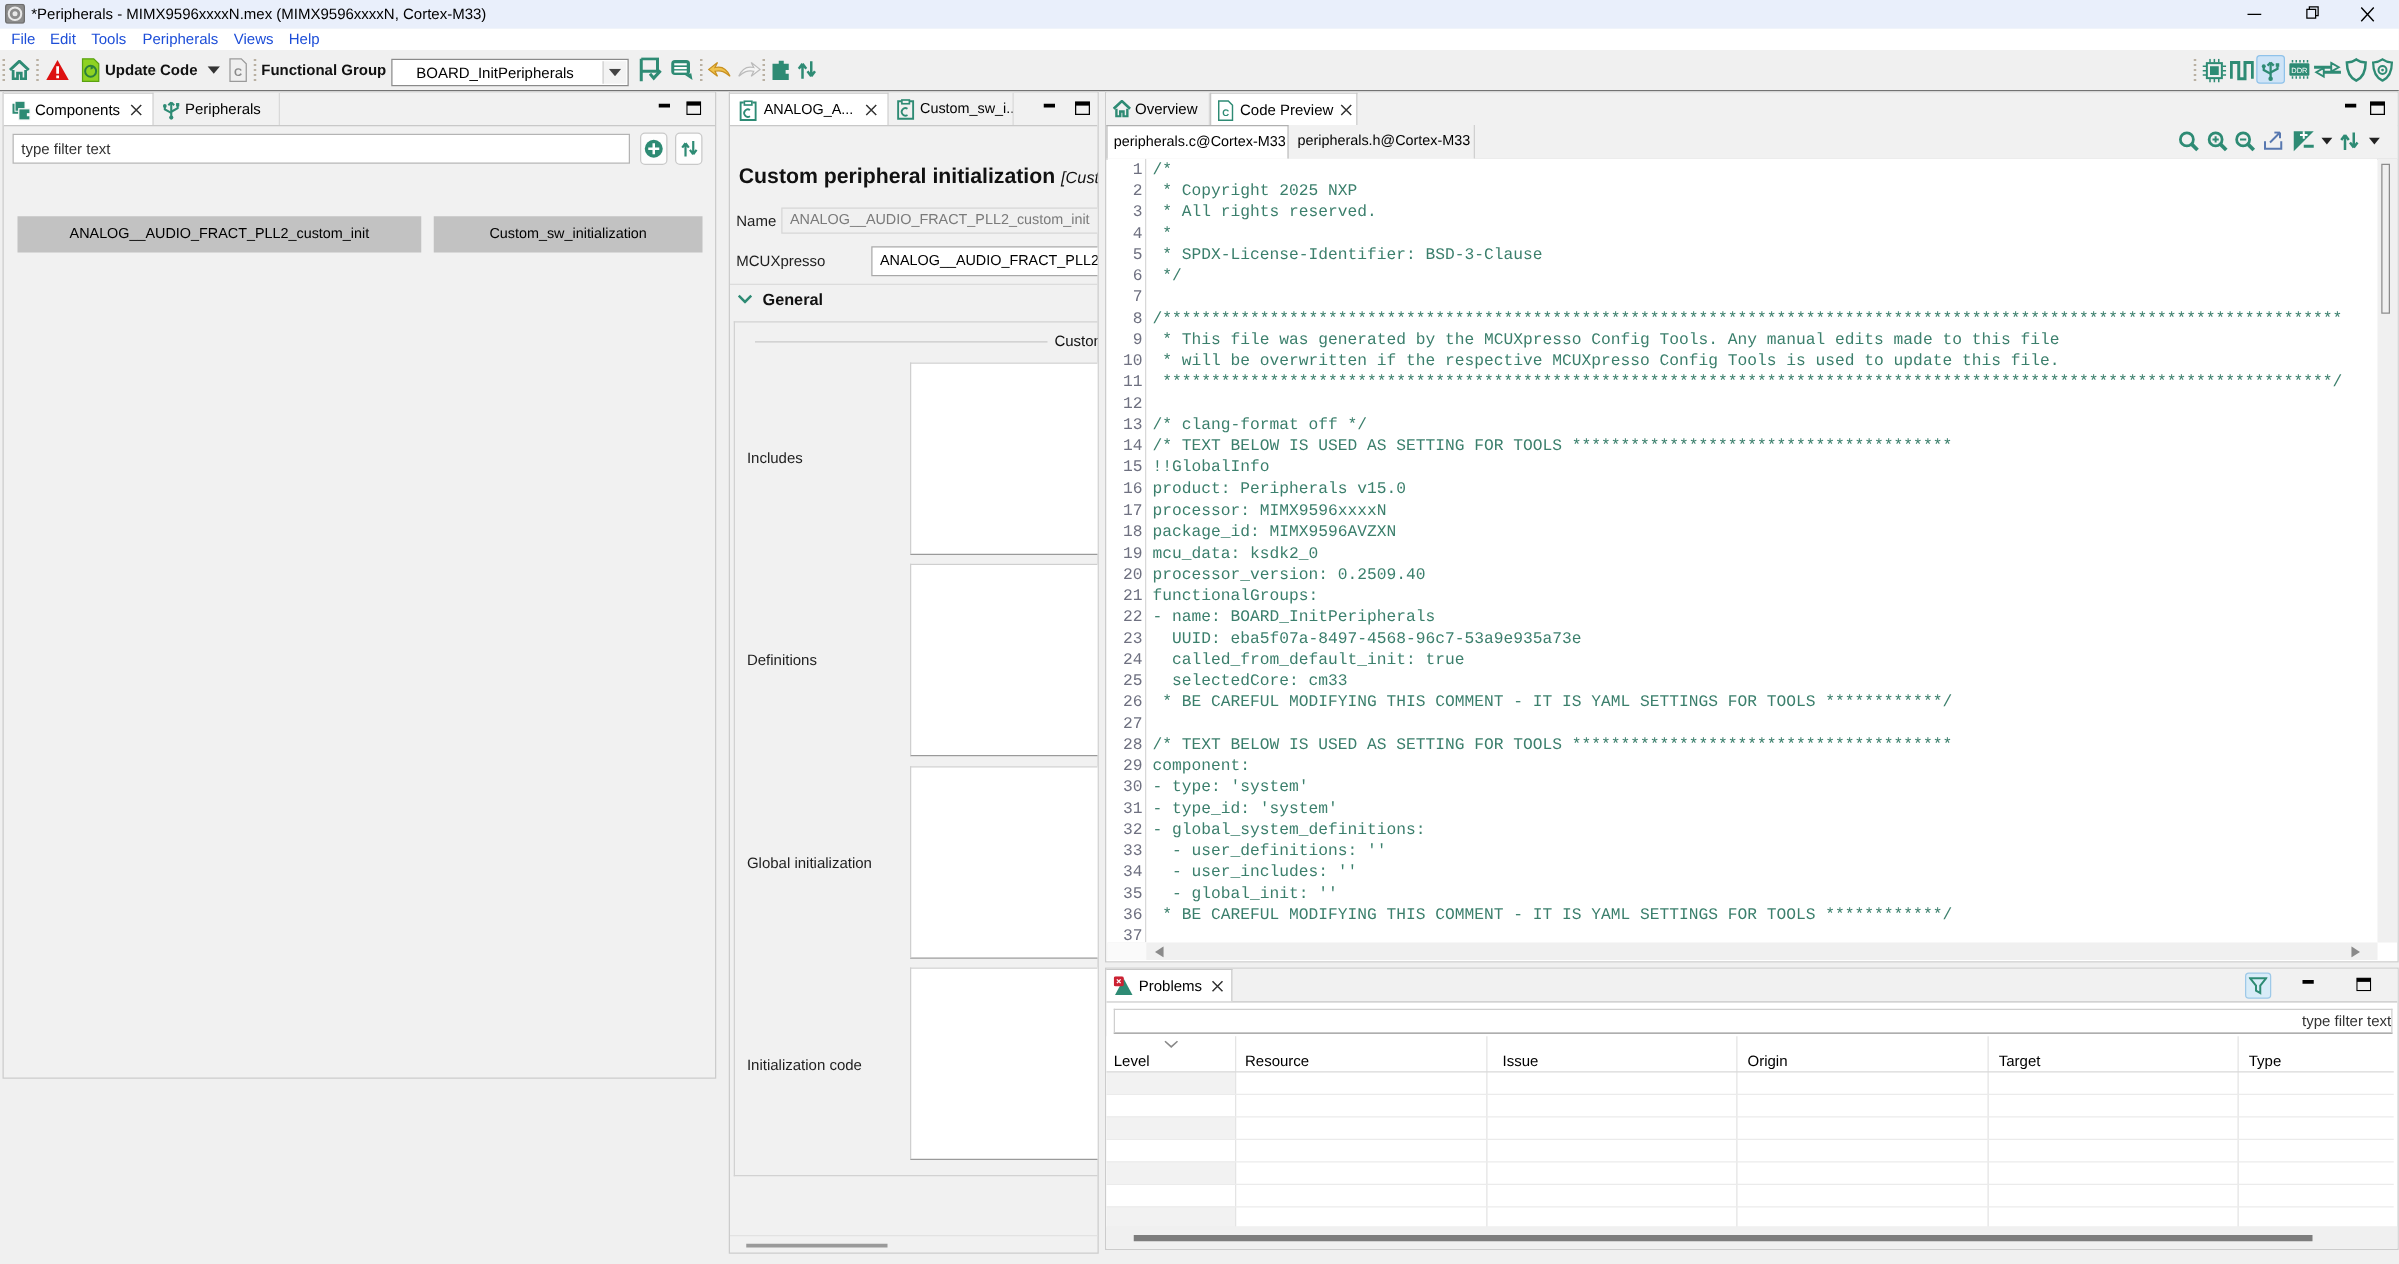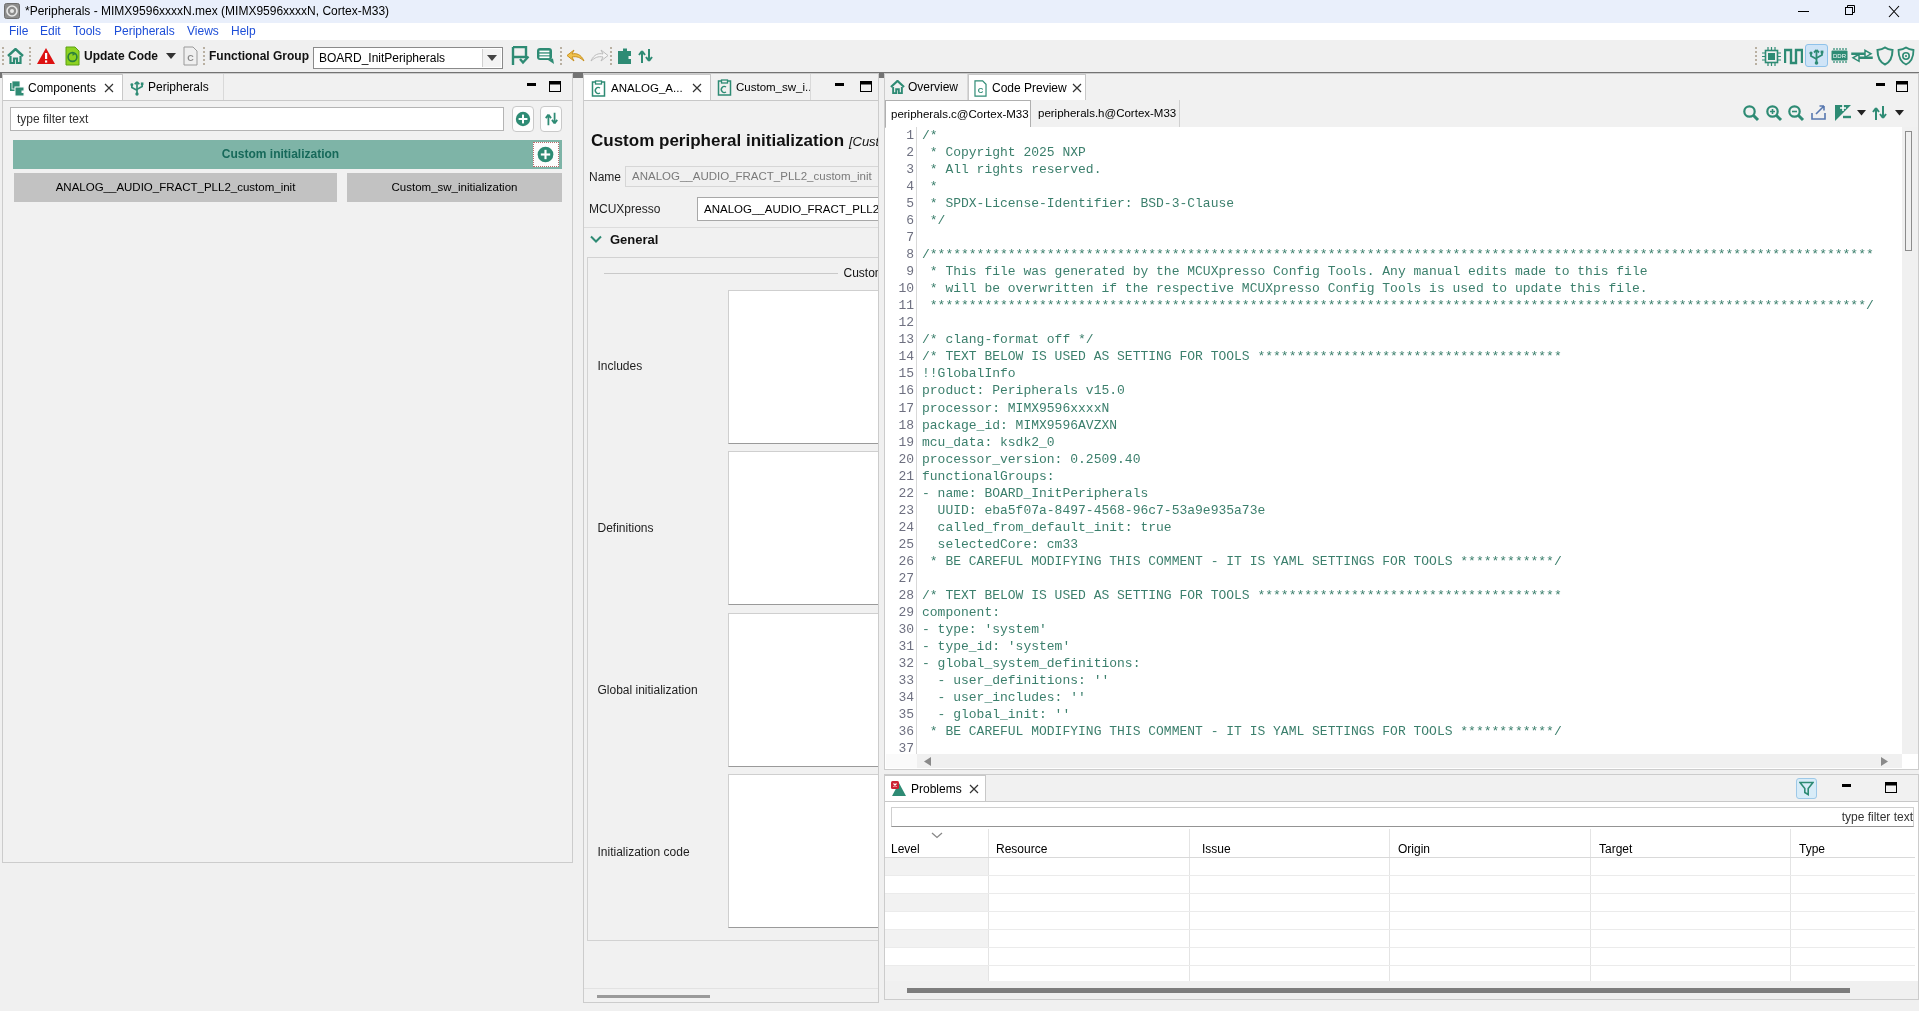--- a/index.html
+++ b/index.html
@@ -5,24 +5,24 @@
   html,body{margin:0;padding:0;}
   body{width:1919px;height:1011px;overflow:hidden;font-family:"Liberation Sans",sans-serif;background:#f0f0f0;position:relative;}
   .abs{position:absolute;}
   
   #titlebar{left:0;top:0;width:1919px;height:23px;background:#e9effb;}
   #apptitle{left:25px;top:4px;font-size:12px;color:#000;}
   
   #menubar{left:0;top:23px;width:1919px;height:17px;background:#ffffff;}
   .menuitem{position:absolute;top:1px;font-size:12px;color:#1d4ed8;}
   
-  #toolbar{left:0;top:40px;width:1919px;height:32px;background:#f0f0f0;border-bottom:6px solid #737373;}
+  #toolbar{left:0;top:40px;width:1919px;height:32px;background:#f0f0f0;border-bottom:1px solid #737373;}
   .grip{position:absolute;top:7px;width:2px;height:18px;
     background-image:repeating-linear-gradient(#b9b0a2 0 2px,transparent 2px 4px);}
-  #fgcombo{left:313px;top:7px;width:190px;height:22px;background:#fff;border:1px solid #8a8a8a;font-size:12px;line-height:20px;padding-left:5px;box-sizing:border-box;}
+  #fgcombo{left:313px;top:7px;width:190px;height:22px;background:#fff;border:1px solid #8a8a8a;font-size:12px;line-height:20px;padding-left:19px;box-sizing:border-box;}
   #fgcombo .dd{position:absolute;right:1px;top:1px;width:18px;height:18px;background:#f3f3f3;border-left:1px solid #d0d0d0;}
   
   .panel{position:absolute;background:#f1f1f1;border:1px solid #cccccc;box-sizing:border-box;overflow:hidden;}
   .tabrow{position:absolute;left:0;top:0;right:0;height:26px;background:#f1f1f1;border-bottom:1px solid #c8c8c8;}
   .tab{position:absolute;top:0;height:26px;box-sizing:border-box;font-size:12px;color:#000;overflow:hidden;}
   .tabsel{background:#ffffff;border:1px solid #c8c8c8;border-bottom:none;}
   .tabuns{background:#f1f1f1;border-right:1px solid #d9d9d9;}
   .minmax{position:absolute;top:7px;width:12px;height:11px;}
   
   #filterbox{left:7px;top:33px;width:494px;height:24px;background:#fff;border:1px solid #b4b4b4;box-sizing:border-box;font-size:12px;color:#333;line-height:22px;padding-left:6px;}
@@ -224,30 +224,20 @@
       <circle cx="8" cy="8" r="7.2" fill="#2e8b74"></circle>
       <rect x="7" y="3.6" width="2" height="8.8" fill="#fff"></rect>
         <rect x="3.6" y="7" width="8.8" height="2" fill="#fff"></rect>
     </svg>
   </div>
   <div class="rndbtn" style="left:537px;">
     <svg style="position:absolute;left:3px;top:4px" width="15" height="16" viewBox="0 0 17 18">
       <path d="M5 16 V4 M5 4 L2 8 M5 4 L8 8" stroke="#2e8b74" stroke-width="2" fill="none"></path>
       <path d="M12 2 V14 M12 14 L9 10 M12 14 L15 10" stroke="#2e8b74" stroke-width="2" fill="none"></path>
     </svg>
-  </div>
-  <div id="cihead" class="abs">
-    <div class="lbl">Custom initialization</div>
-    <div class="abs" style="right:3px;top:2px;width:26px;height:25px;background:#fdfdfd;border:1px dotted #b86a6a;box-sizing:border-box;">
-      <svg style="position:absolute;left:3px;top:3px" width="17" height="17" viewBox="0 0 16 16">
-        <circle cx="8" cy="8" r="7.4" fill="#2e8b74"></circle>
-        <rect x="7" y="3.6" width="2" height="8.8" fill="#fff"></rect>
-          <rect x="3.6" y="7" width="8.8" height="2" fill="#fff"></rect>
-      </svg>
-    </div>
   </div>
   <div class="graybtn" style="left:11px;width:323px;">ANALOG__AUDIO_FRACT_PLL2_custom_init</div>
   <div class="graybtn" style="left:344px;width:215px;">Custom_sw_initialization</div>
 </div>
 
 <div id="midpanel" class="panel" style="left:583px;top:73px;width:296px;height:930px;">
   <div class="tabrow"></div>
   <div class="tab tabsel" style="left:-1px;width:128px;">
     <svg class="abs" style="left:7px;top:5px" width="15" height="17" viewBox="0 0 15 17">
       <path d="M4 2 H1.5 V16 H13.5 V2 H11" fill="none" stroke="#2e8b74" stroke-width="1.5"></path>

